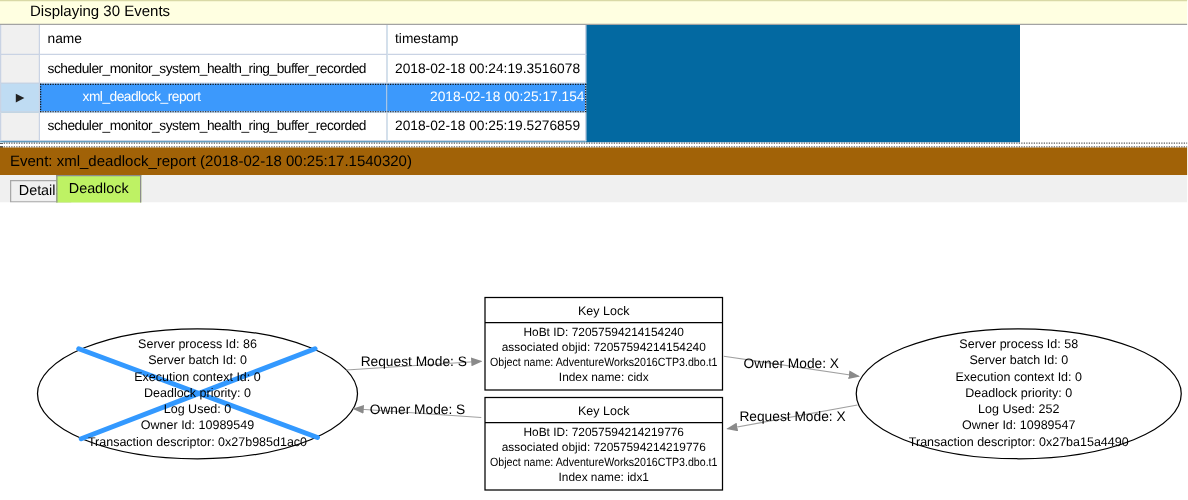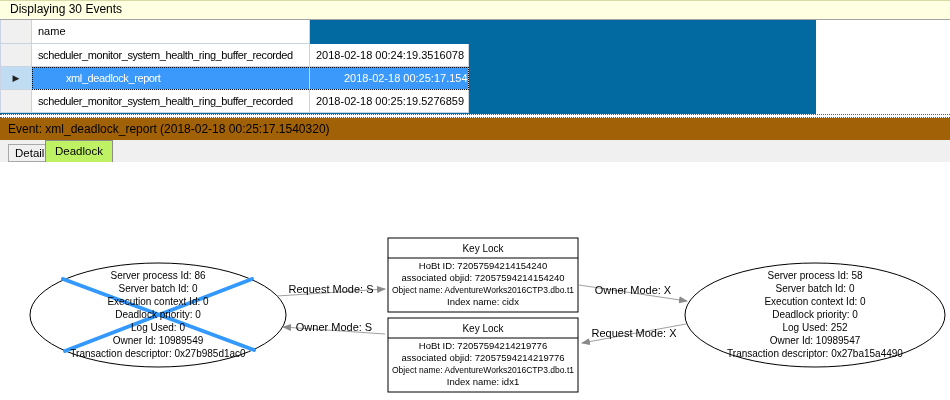--- a/index.html
+++ b/index.html
@@ -2,21 +2,21 @@
 <html><head>
 <meta charset="utf-8">
 <style>
   html,body{margin:0;padding:0;background:#fff;}
   .screen{position:relative;width:950px;height:400px;overflow:hidden;background:#fff;
           font-family:"Liberation Sans",sans-serif;color:#000;}
 
   
   .info-bar{position:absolute;left:0;top:0;width:950px;height:20px;box-sizing:border-box;
             background:#FFFFE1;border-top:1px solid #D9D9A6;border-bottom:1px solid #A3A3A3;
-            font-size:12px;line-height:17px;padding-left:10px;}
+            font-size:12px;line-height:17px;padding-left:24px;}
 
   
   .grid-area{position:absolute;left:0;top:20px;width:816px;height:94px;background:#0369a1;}
   .grid-row{display:flex;height:23px;}
   .grid-row.header{height:24px;}
   .cell{box-sizing:border-box;background:#fff;border-right:1px solid #C9D3E4;border-bottom:1px solid #C9D3E4;
         font-size:11px;line-height:22px;white-space:nowrap;overflow:hidden;}
   .grid-row.header .cell{line-height:23px;}
   .gutter{width:32px;background:#F0F0F0;border-left:1px solid #C9D3E4;
           display:flex;align-items:center;justify-content:center;padding:0;}
@@ -53,20 +53,21 @@
 
   <div class="info-bar">
     <span>Displaying 30 Events</span>
   </div>
 
   <div class="grid-area">
     <div class="grid-row header">
       <div class="cell gutter"></div>
       <div class="row-main">
         <div class="cell col-name">name</div>
+        <div class="cell col-ts">timestamp</div>
       </div>
     </div>
 
     <div class="grid-row">
       <div class="cell gutter"></div>
       <div class="row-main">
         <div class="cell col-name">scheduler_monitor_system_health_ring_buffer_recorded</div>
         <div class="cell col-ts">2018-02-18 00:24:19.3516078</div>
       </div>
     </div>

